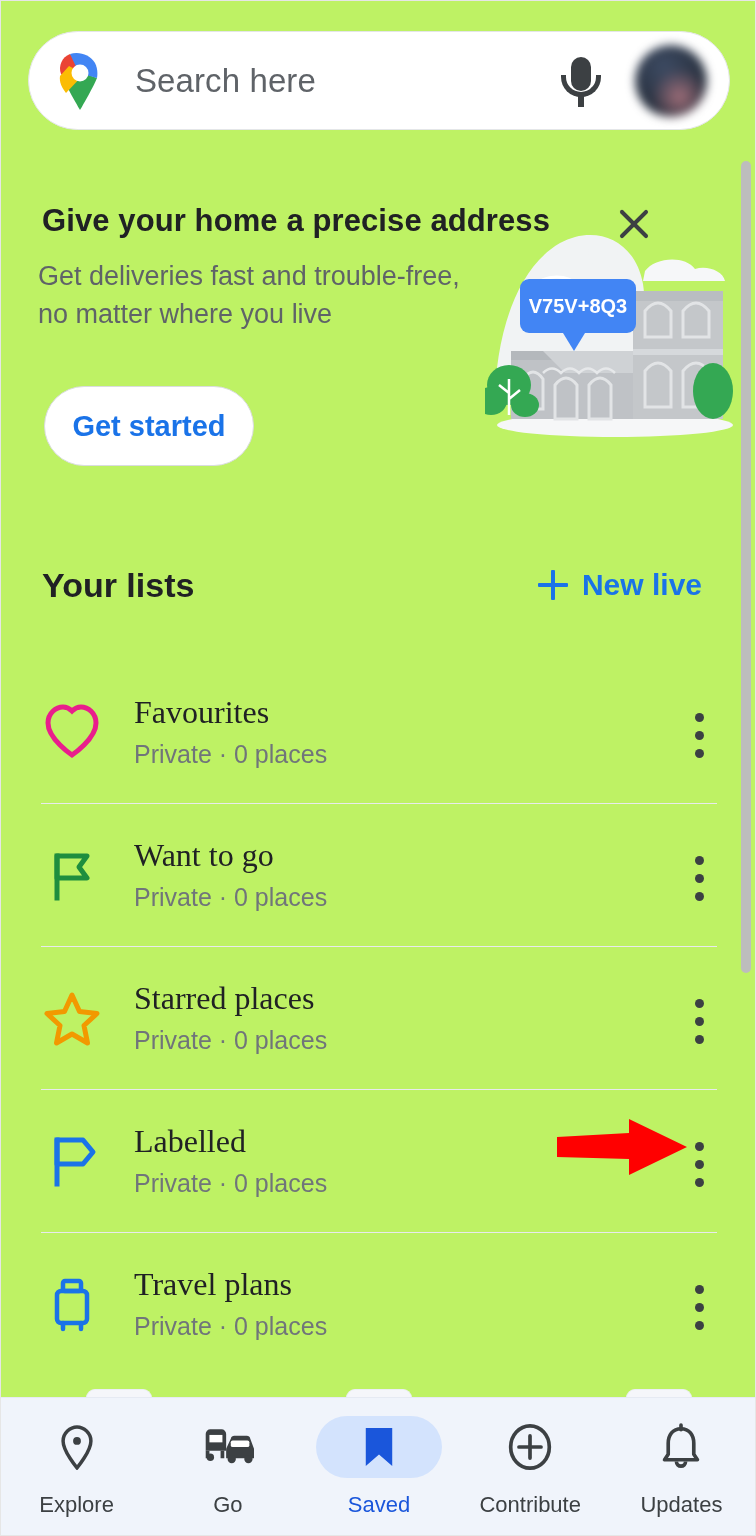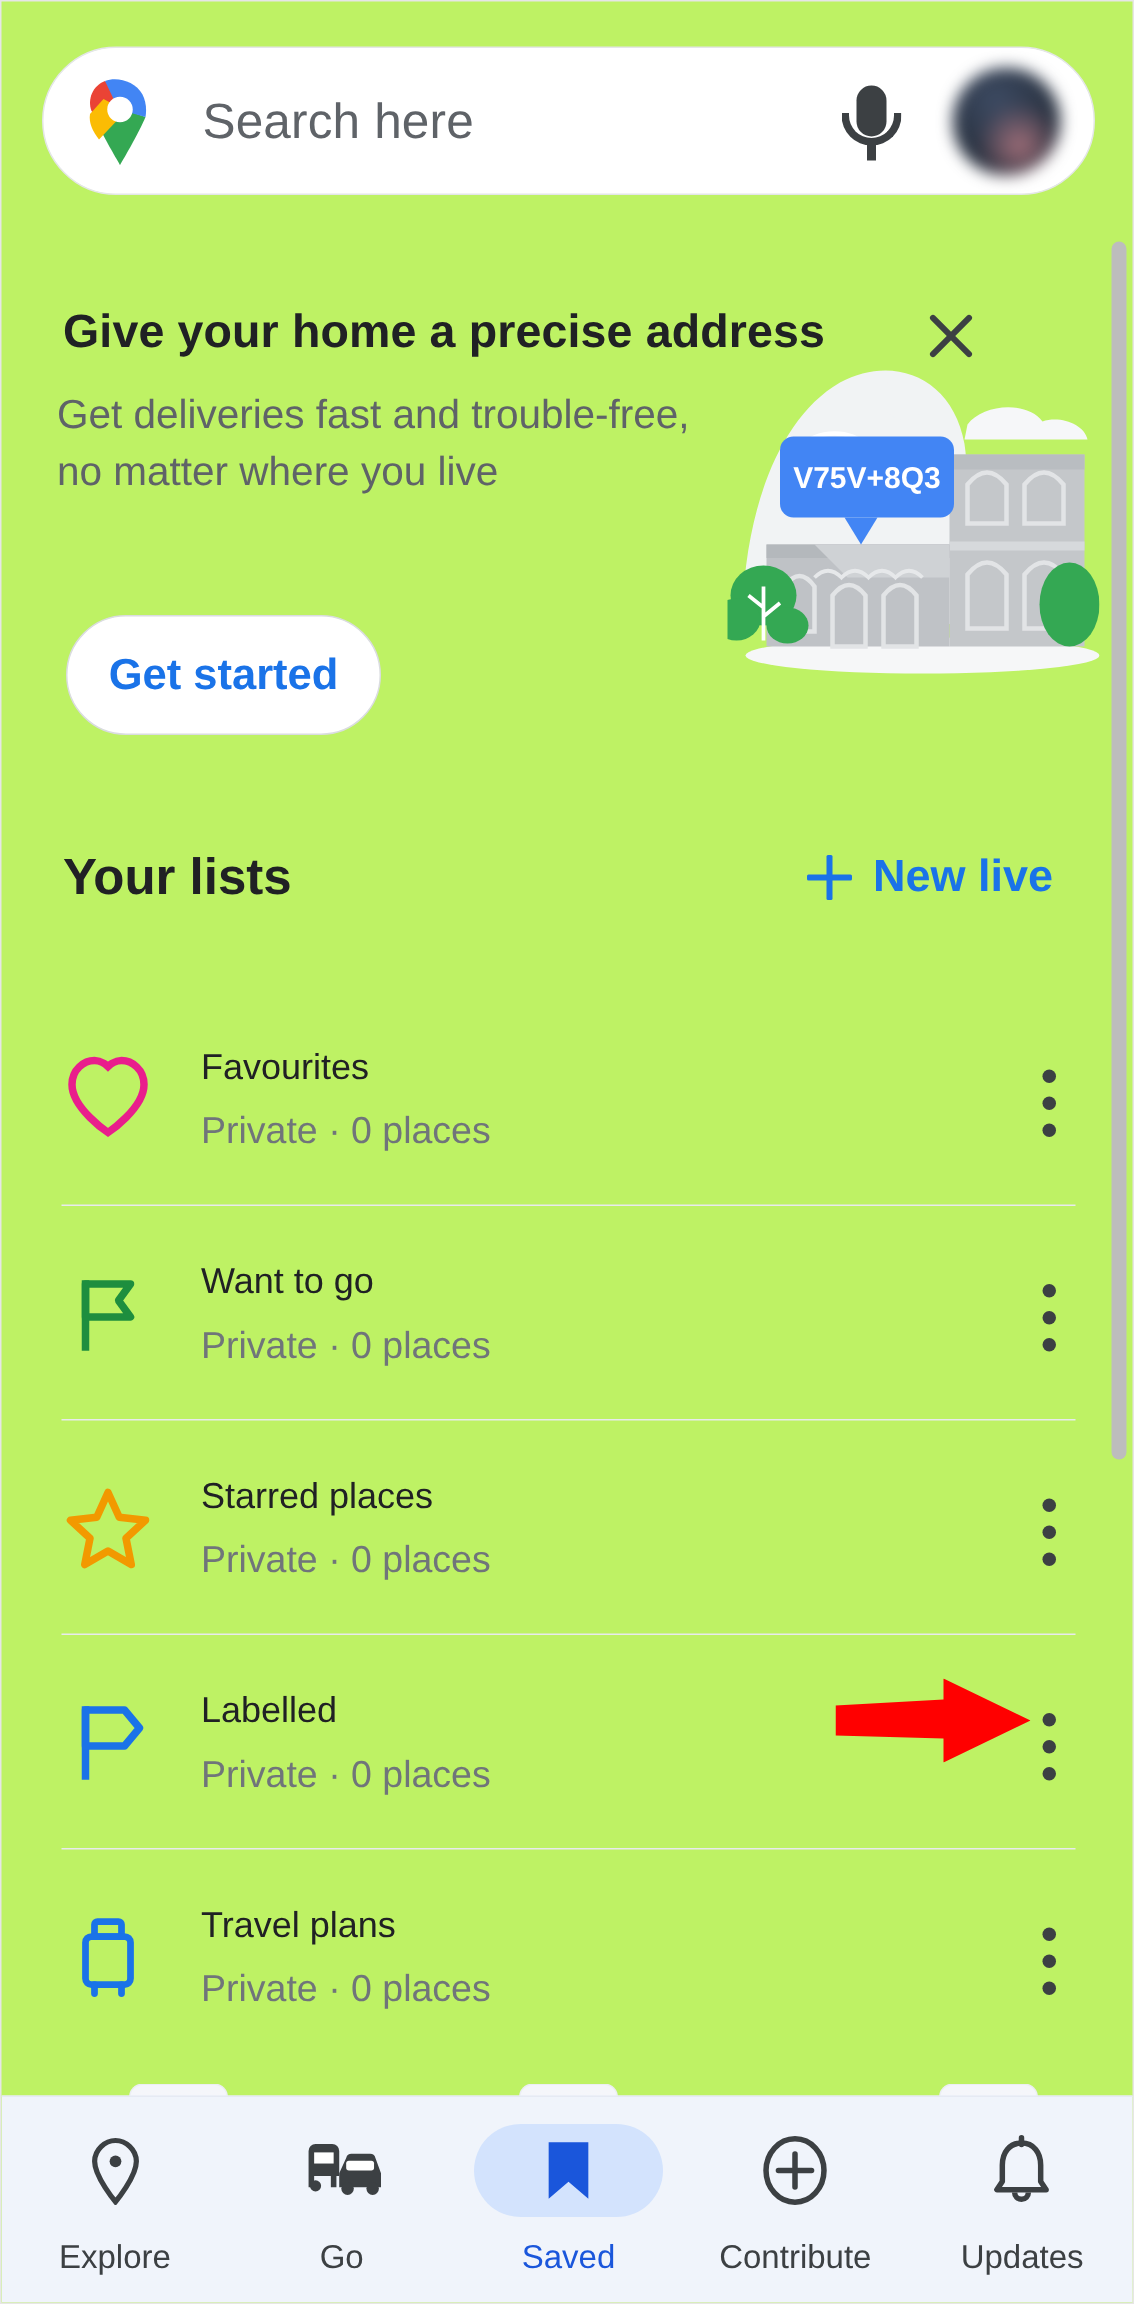--- a/index.html
+++ b/index.html
@@ -75,23 +75,22 @@
     font-size: 27px; line-height: 38px; color: #5f6368;
   }
   .promo-cta {
     position: absolute; left: 43px; top: 205px;
     width: 210px; height: 80px;
     border: 1px solid #dadce0; border-radius: 40px;
     background: #fff; color: #1a73e8;
     font-family: "Liberation Sans", sans-serif;
     font-size: 29px; font-weight: bold;
     cursor: pointer;
-    margin-top: 24px;
-  }
-  .promo-art { position: absolute; left: 484px; top: 60px; width: 248px; height: 210px; }
+  }
+  .promo-art { position: absolute; left: 484px; top: 48px; width: 248px; height: 210px; }
 
   
   .lists-head { position: absolute; left: 0; top: 565px; width: 756px; height: 60px; }
   .lists-title {
     position: absolute; left: 41px; top: 0;
     font-size: 34px; font-weight: bold; color: #202124;
   }
   .newlist {
     position: absolute; right: 55px; top: 2px;
     display: flex; align-items: center; gap: 14px;
@@ -103,21 +102,21 @@
     content: ""; position: absolute; background: #1a73e8; border-radius: 1px;
   }
   .plus-ic::before { left: 0; top: 13px; width: 30px; height: 4px; }
   .plus-ic::after  { left: 13px; top: 0; width: 4px; height: 30px; }
 
   
   .lists { position: absolute; left: 0; top: 660px; width: 756px; }
   .row { position: relative; height: 142px; }
   .row-ic { position: absolute; left: 40px; top: 50%; transform: translateY(-50%); width: 62px; height: 62px; }
   .row-txt { position: absolute; left: 133px; top: 50%; transform: translateY(-50%); }
-  .row-title { font-size: 24px; color: #202124; line-height: 42px; }
+  .row-title { font-size: 32px; color: #202124; line-height: 42px; font-family: Liberation Serif, serif; }
   .row-sub { font-size: 25px; color: #70757a; line-height: 38px; margin-top: 2px; }
   .row-menu {
     position: absolute; right: 44px; top: 50%; transform: translateY(-50%);
     width: 28px; height: 62px; cursor: pointer;
   }
   .row-menu i {
     display: block; width: 9px; height: 9px; border-radius: 50%;
     background: #3c4043; margin: 0 auto 9px;
   }
   .row-menu i:first-child { margin-top: 12px; }

